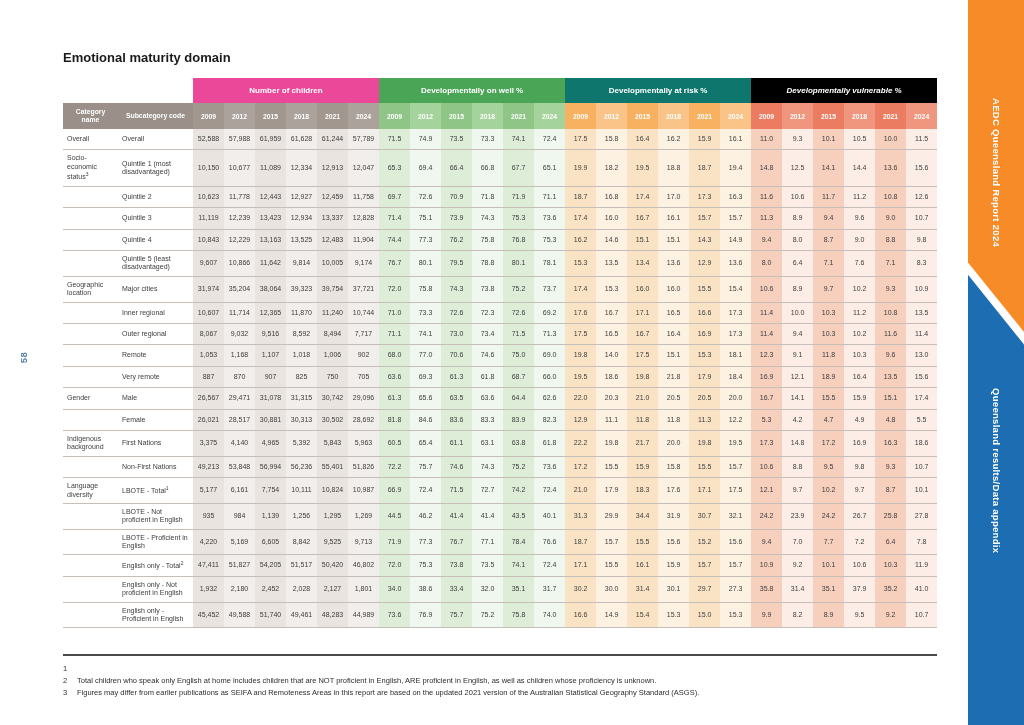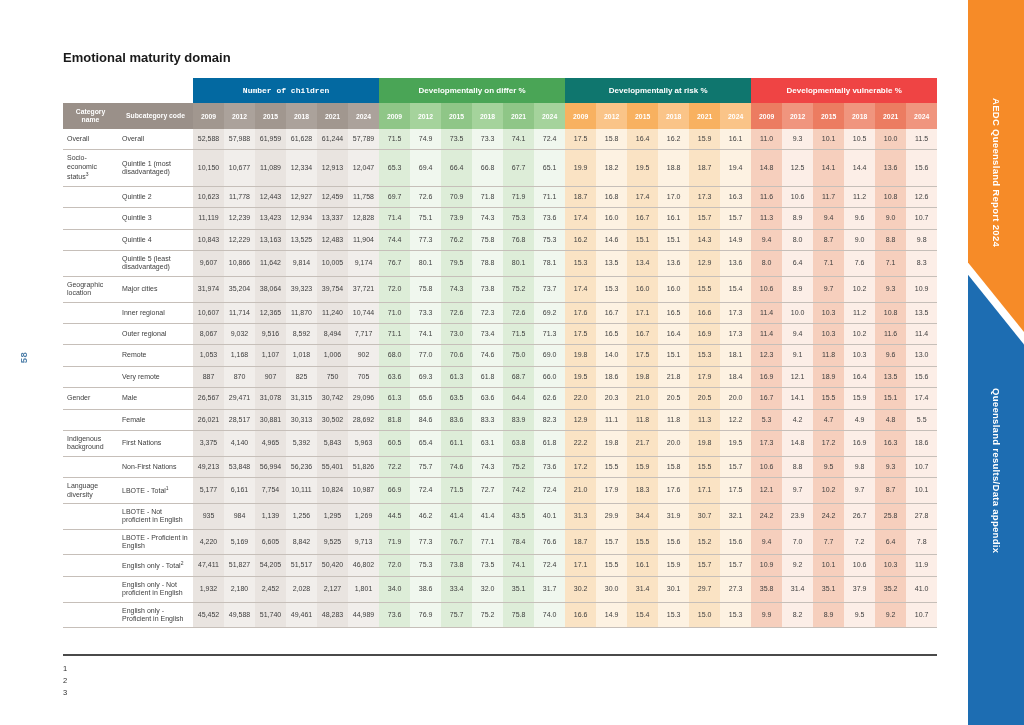--- a/index.html
+++ b/index.html
@@ -14,24 +14,24 @@
   
   .content { position:absolute; left:63px; top:50px; width:874px; }
   .title { font-size:13px; font-weight:bold; color:#1a1a1a; margin-bottom:13px; }
 
   table.data { border-collapse:collapse; table-layout:fixed; width:874px; }
   col.c-cat { width:55px; } col.c-sub { width:75px; } col.c-val { width:31px; }
 
   
   tr.group-row th { height:25px; font-size:8px; font-weight:bold; color:#fff; text-align:center; }
   th.blank { background:#fff; }
-  th.g-num  { background:#0369a1;font-family:Liberation Mono, monospace; }
+  th.g-num  { background:#ec4899; }
   th.g-track{ background:#4aa556; }
   th.g-risk { background:#0f766e; }
-  th.g-vuln { background:#ef4444; }
+  th.g-vuln { background:#000000;font-style:italic; }
 
   
   tr.year-row th { height:26px; font-size:6.8px; font-weight:bold; color:#fff; text-align:center; }
   th.corner { background:#9a9089; text-align:left; vertical-align:middle;
               padding:2px 3px; font-size:7px; line-height:1.15; }
   th.yh.num.odd   { background:#a1978f; } th.yh.num.even   { background:#aba29b; }
   th.yh.track.odd { background:#8fc687; } th.yh.track.even { background:#a5d39c; }
   th.yh.risk.odd  { background:#f8b160; } th.yh.risk.even  { background:#fac488; }
   th.yh.vuln.odd  { background:#ec7c61; } th.yh.vuln.even  { background:#f0957e; }
 
@@ -99,21 +99,21 @@
           <col class="c-val">
           <col class="c-val">
           <col class="c-val">
           <col class="c-val">
           <col class="c-val">
         </colgroup>
       <thead>
         <tr class="group-row">
           <th class="blank" colspan="2"></th>
           <th class="g-num" colspan="6">Number of children</th>
-          <th class="g-track" colspan="6">Developmentally on differ %</th>
+          <th class="g-track" colspan="6">Developmentally on well %</th>
           <th class="g-risk" colspan="6">Developmentally at risk %</th>
           <th class="g-vuln" colspan="6">Developmentally vulnerable %</th>
         </tr>
         <tr class="year-row" id="year-row">
           <th class="corner">Category name</th>
           <th class="corner">Subcategory code</th>
         <th class="yh num odd">2009</th>
             <th class="yh num even">2012</th>
             <th class="yh num odd">2015</th>
             <th class="yh num even">2018</th>
@@ -730,23 +730,25 @@
           </tr>
         </tbody>
     </table>
 
     <div class="footnotes" id="footnotes">
         <div class="fn-line">
           <span class="fn-num">1</span>
         </div>
         <div class="fn-line">
           <span class="fn-num">2</span>
+          <span class="fn-text">Total children who speak only English at home includes children that are NOT proficient in English, ARE proficient in English, as well as children whose proficiency is unknown.</span>
         </div>
         <div class="fn-line">
           <span class="fn-num">3</span>
+          <span class="fn-text">Figures may differ from earlier publications as SEIFA and Remoteness Areas in this report are based on the updated 2021 version of the Australian Statistical Geography Standard (ASGS).</span>
         </div>
       </div>
   </div>
 
   <div class="sidebar">
     <div class="side-orange">
       <span class="vlabel top">AEDC Queensland Report 2024</span>
     </div>
     <div class="side-blue">
       <span class="vlabel bottom">Queensland results/Data appendix</span>

